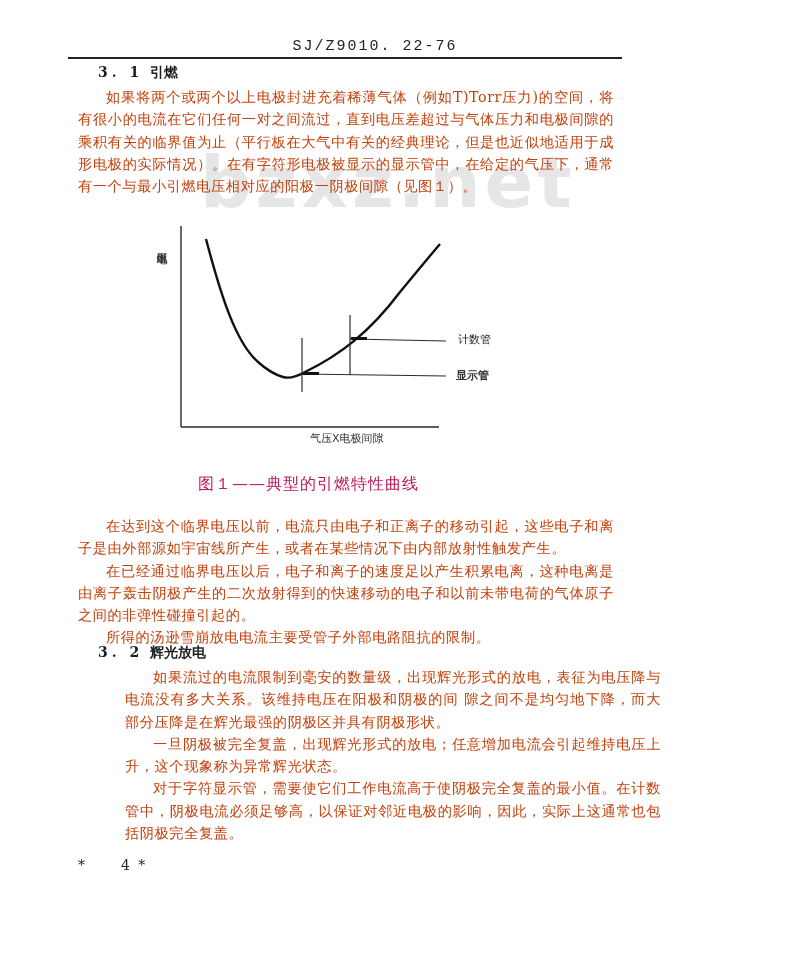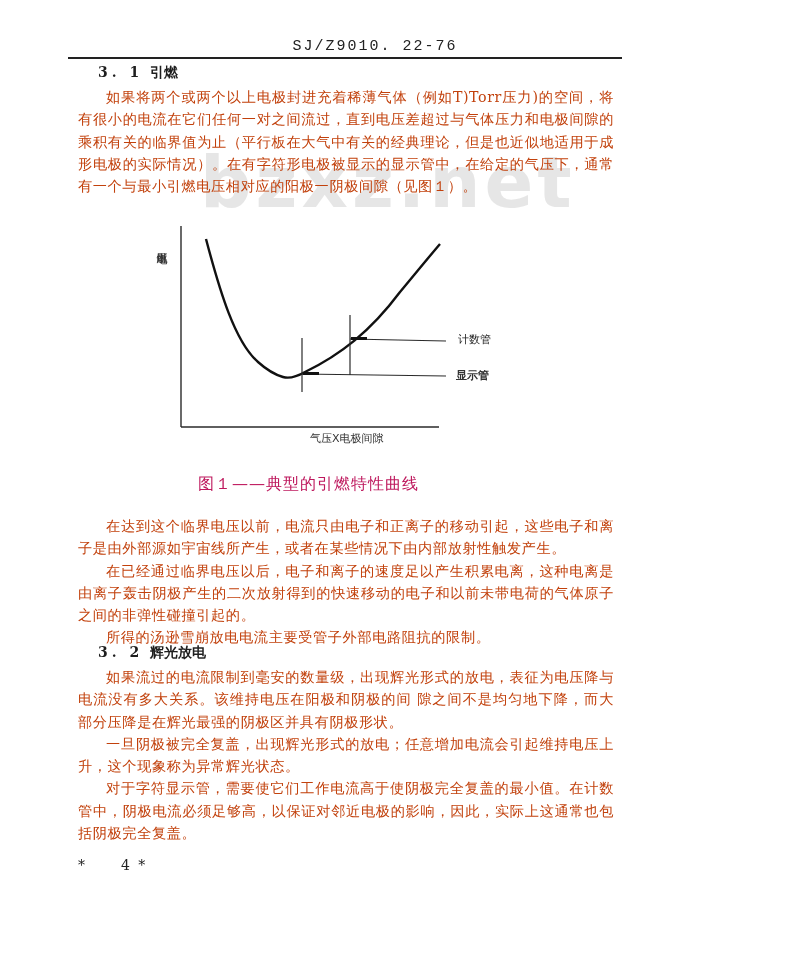--- a/index.html
+++ b/index.html
@@ -89,21 +89,21 @@
 
   <div class="para" style="top:515px;">
     <p>在达到这个临界电压以前，电流只由电子和正离子的移动引起，这些电子和离子是由外部源如宇宙线所产生，或者在某些情况下由内部放射性触发产生。</p>
     <p>在已经通过临界电压以后，电子和离子的速度足以产生积累电离，这种电离是由离子轰击阴极产生的二次放射得到的快速移动的电子和以前未带电荷的气体原子之间的非弹性碰撞引起的。</p>
     <p>所得的汤逊雪崩放电电流主要受管子外部电路阻抗的限制。</p>
   </div>
 
   <div class="sec-title" style="top:644px;">
     <span class="num">3. 2</span><span>辉光放电</span>
   </div>
-  <div class="para" style="top:666px;">
+  <div class="para" style="top:666px;margin-left:47px;">
     <p>如果流过的电流限制到毫安的数量级，出现辉光形式的放电，表征为电压降与电流没有多大关系。该维持电压在阳极和阴极的间 隙之间不是均匀地下降，而大部分压降是在辉光最强的阴极区并具有阴极形状。</p>
     <p>一旦阴极被完全复盖，出现辉光形式的放电；任意增加电流会引起维持电压上升，这个现象称为异常辉光状态。</p>
     <p>对于字符显示管，需要使它们工作电流高于使阴极完全复盖的最小值。在计数管中，阴极电流必须足够高，以保证对邻近电极的影响，因此，实际上这通常也包括阴极完全复盖。</p>
   </div>
 
   <div class="footer-mark">
     <span>*</span><span class="pg">4 *</span>
   </div>
 
 </div>

